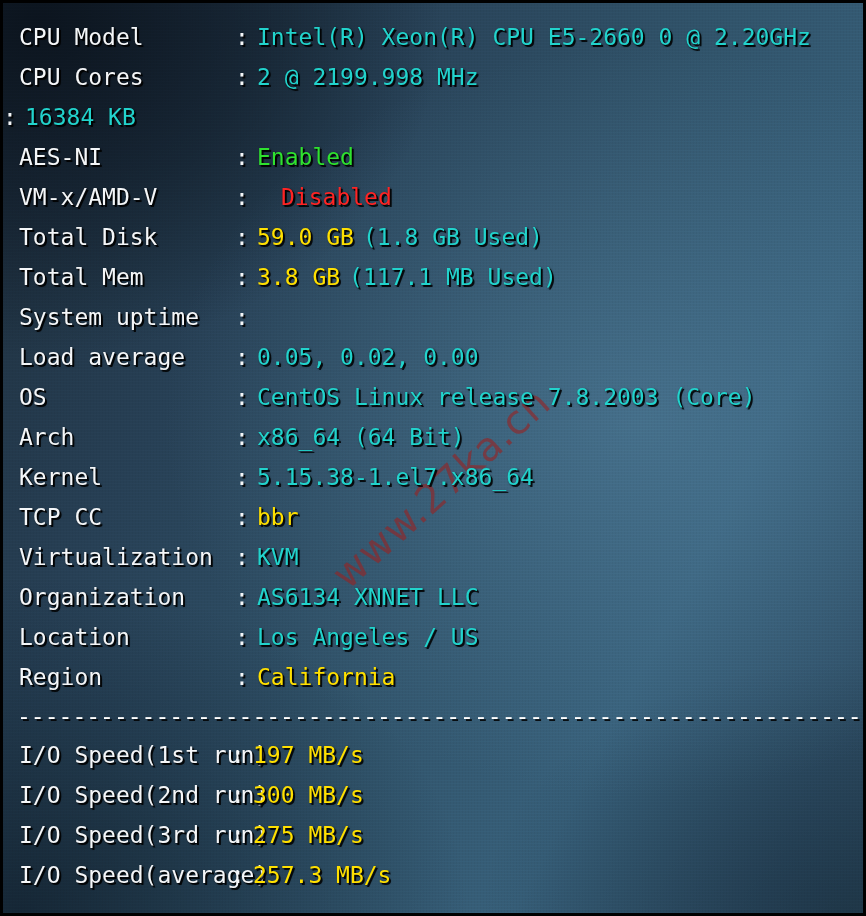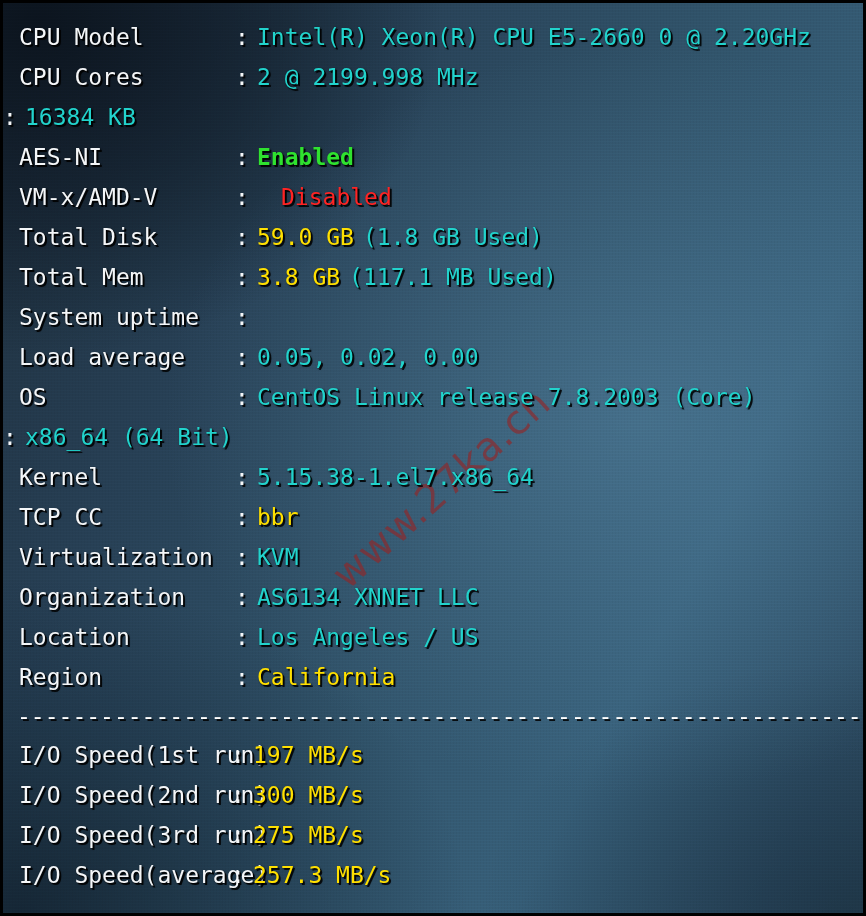--- a/index.html
+++ b/index.html
@@ -76,21 +76,21 @@
     display: inline-block;
     width: 22px;
     color: #f4f6f8;
     text-shadow: 2px 2px 0 rgba(0,0,0,0.85);
   }
   .val {
     text-shadow: 2px 2px 0 rgba(0,0,0,0.82), 1px 1px 2px rgba(0,0,0,0.85);
   }
   .c-cyan   { color: #22d3cc; }
   .c-yellow { color: #ffe000; }
-  .c-green  { color: #2fe22f; font-weight: bold; }
+  .c-green  { color: #2fe22f; }
   .c-red    { color: #ff2424; margin-left: 24px; }
   .extra { margin-left: 9px; }
   .divider {
     height: 38px;
     line-height: 38px;
     font-size: 23px;
     color: #ffffff;
     padding-left: 14px;
     letter-spacing: 0px;
     overflow: hidden;
@@ -111,21 +111,21 @@
         <div class="row"><span class="label">CPU Model</span><span class="colon">:</span><span class="val c-cyan">Intel(R) Xeon(R) CPU E5-2660 0 @ 2.20GHz</span></div>
         <div class="row"><span class="label">CPU Cores</span><span class="colon">:</span><span class="val c-cyan">2 @ 2199.998 MHz</span></div>
         <div class="row"><span class="colon">:</span><span class="val c-cyan">16384 KB</span></div>
         <div class="row"><span class="label">AES-NI</span><span class="colon">:</span><span class="val c-green">Enabled</span></div>
         <div class="row"><span class="label">VM-x/AMD-V</span><span class="colon">:</span><span class="val c-red">Disabled</span></div>
         <div class="row"><span class="label">Total Disk</span><span class="colon">:</span><span class="val c-yellow">59.0 GB</span><span class="val extra c-cyan">(1.8 GB Used)</span></div>
         <div class="row"><span class="label">Total Mem</span><span class="colon">:</span><span class="val c-yellow">3.8 GB</span><span class="val extra c-cyan">(117.1 MB Used)</span></div>
         <div class="row"><span class="label">System uptime</span><span class="colon">:</span></div>
         <div class="row"><span class="label">Load average</span><span class="colon">:</span><span class="val c-cyan">0.05, 0.02, 0.00</span></div>
         <div class="row"><span class="label">OS</span><span class="colon">:</span><span class="val c-cyan">CentOS Linux release 7.8.2003 (Core)</span></div>
-        <div class="row"><span class="colon">:</span><span class="val c-cyan">x86_64 (64 Bit)</span></div>
+        <div class="row"><span class="label">Arch</span><span class="colon">:</span><span class="val c-cyan">x86_64 (64 Bit)</span></div>
         <div class="row"><span class="label">Kernel</span><span class="colon">:</span><span class="val c-cyan">5.15.38-1.el7.x86_64</span></div>
         <div class="row"><span class="label">TCP CC</span><span class="colon">:</span><span class="val c-yellow">bbr</span></div>
         <div class="row"><span class="label">Virtualization</span><span class="colon">:</span><span class="val c-cyan">KVM</span></div>
         <div class="row"><span class="label">Organization</span><span class="colon">:</span><span class="val c-cyan">AS6134 XNNET LLC</span></div>
         <div class="row"><span class="label">Location</span><span class="colon">:</span><span class="val c-cyan">Los Angeles / US</span></div>
         <div class="row"><span class="label">Region</span><span class="colon">:</span><span class="val c-yellow">California</span></div>
       </div>
     <div class="divider">-------------------------------------------------------------------</div>
     <div id="io-rows">
         <div class="row"><span class="label io-label">I/O Speed(1st run)</span><span class="colon">:</span><span class="val c-yellow">197 MB/s</span></div>

